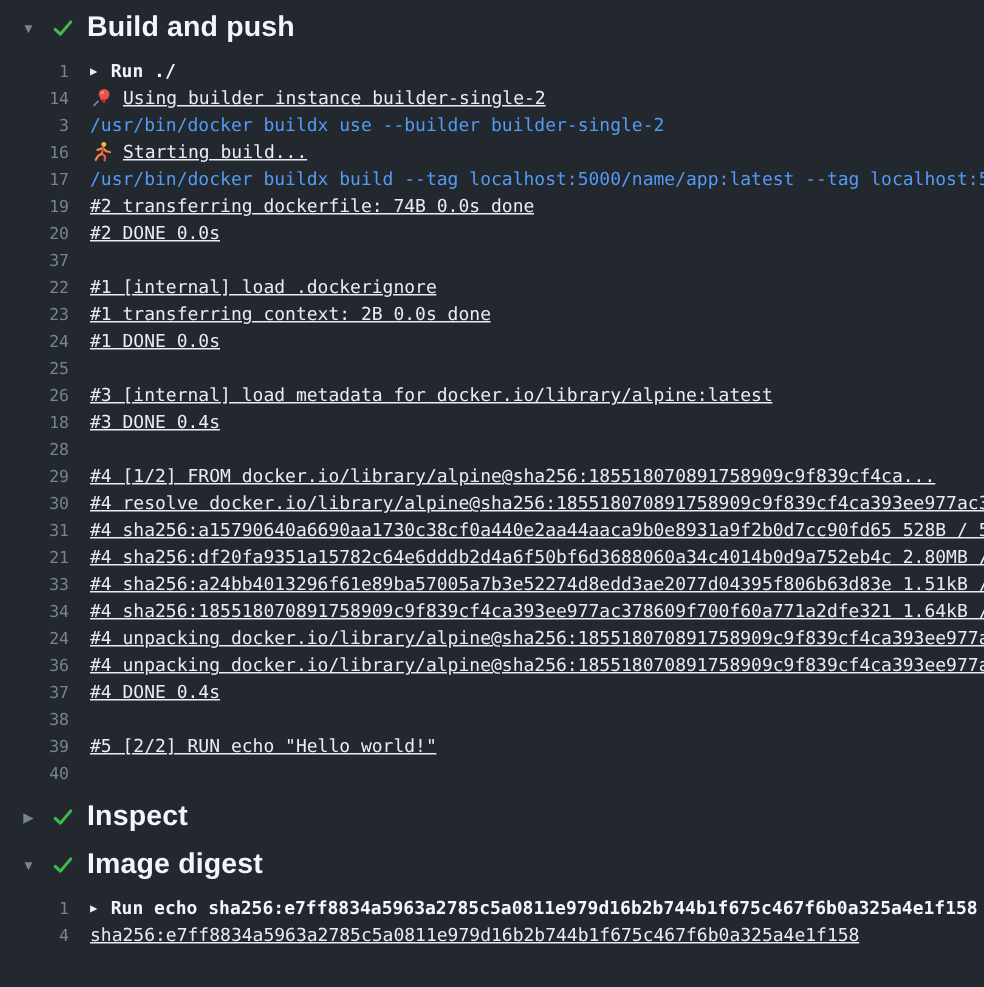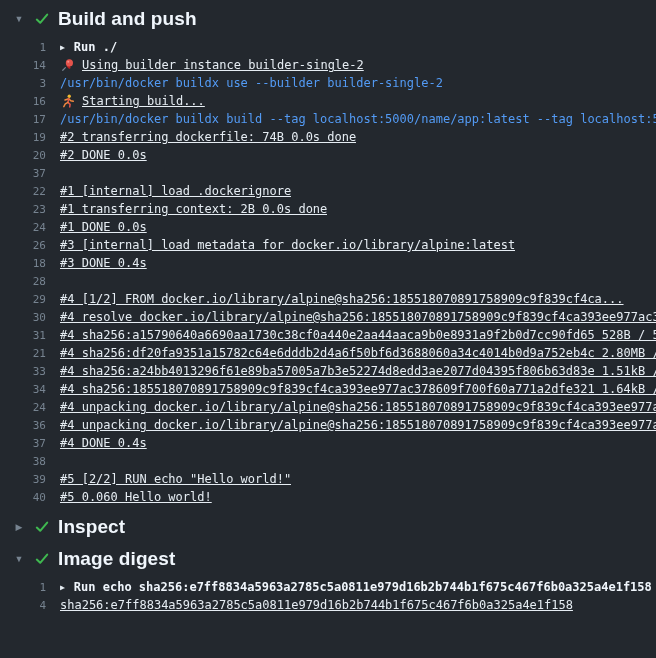--- a/index.html
+++ b/index.html
@@ -138,20 +138,24 @@
   <div class="log-line">
     <span class="line-num">23</span>
     <span class="line-content style-plain"><span>#1 transferring context: 2B 0.0s done</span></span>
   </div>
 
   <div class="log-line">
     <span class="line-num">24</span>
     <span class="line-content style-plain"><span>#1 DONE 0.0s</span></span>
   </div>
 
+  <div class="log-line">
+    <span class="line-num">25</span>
+    <span class="line-content style-plain"><span></span></span>
+  </div>
 
   <div class="log-line">
     <span class="line-num">26</span>
     <span class="line-content style-plain"><span>#3 [internal] load metadata for docker.io/library/alpine:latest</span></span>
   </div>
 
   <div class="log-line">
     <span class="line-num">18</span>
     <span class="line-content style-plain"><span>#3 DONE 0.4s</span></span>
   </div>
@@ -211,21 +215,20 @@
     <span class="line-content style-plain"><span></span></span>
   </div>
 
   <div class="log-line">
     <span class="line-num">39</span>
     <span class="line-content style-plain"><span>#5 [2/2] RUN echo "Hello world!"</span></span>
   </div>
 
   <div class="log-line">
     <span class="line-num">40</span>
-    <span class="line-content style-plain"><span>#5 0.060 Hello world!</span></span>
   </div>
 </div>
   </section>
 
   <section class="log-section">
     <header class="section-header">
       <span class="disclosure">▶</span>
       <span class="check">
         <svg width="16" height="16" viewBox="0 0 16 16">
           <path d="M2.8 8.6 L6.2 11.8 L13.2 3.6" fill="none" stroke="#3fb950" stroke-width="2" stroke-linecap="round" stroke-linejoin="round"></path>

